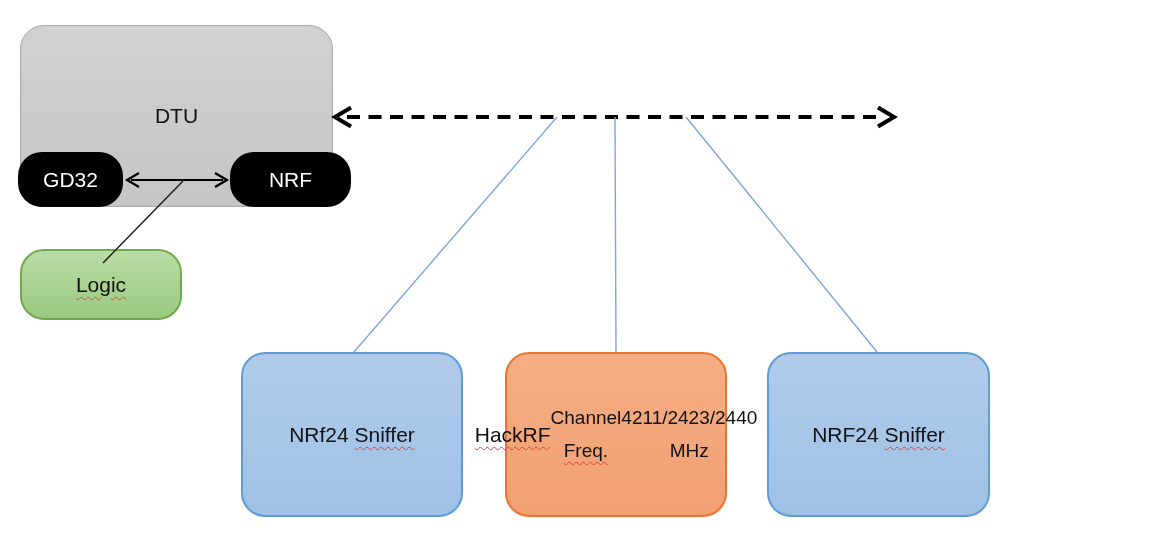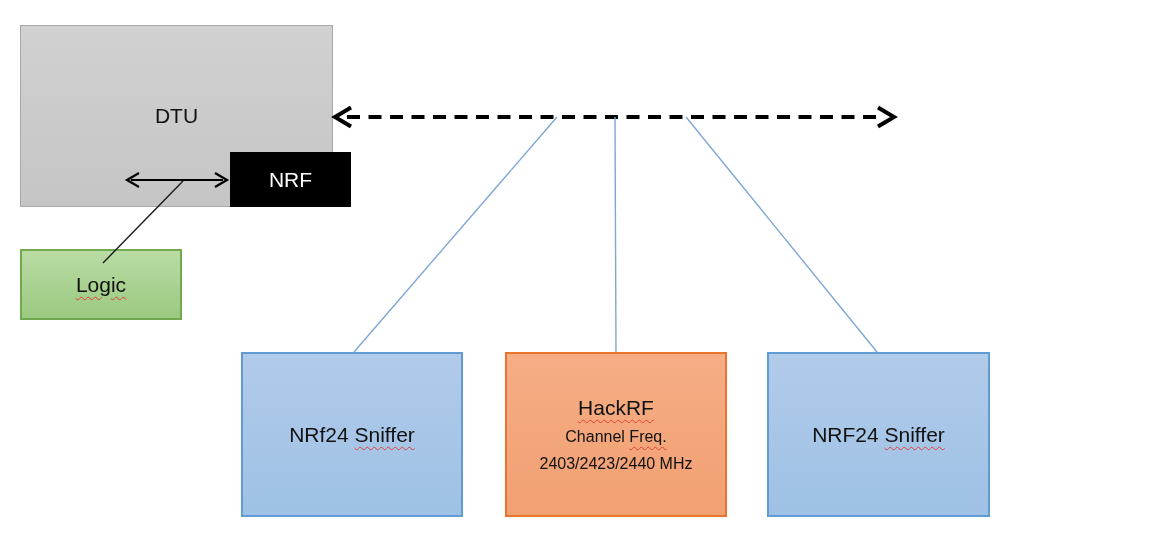--- a/index.html
+++ b/index.html
@@ -9,26 +9,27 @@
     height: 543px;
     background: var(--canvas-bg, #fff);
     font-family: "Liberation Sans", sans-serif;
     overflow: hidden;
     color: var(--text, #111);
   }
   .box {
     position: absolute;
     box-sizing: border-box;
     display: flex;
-    flex-direction: column;
+    flex-direction: row;
     align-items: center;
     justify-content: center;
     text-align: center;
     font-size: 21px;
     line-height: 1.5;
+    border-radius: 24px;
   }
   .gray {
     background: linear-gradient(180deg, var(--gray-top), var(--gray-bottom));
     border: 1.5px solid var(--gray-border);
   }
   .black {
     background: var(--black-fill);
     color: var(--black-text);
   }
   .green {
@@ -46,21 +47,21 @@
   }
   #dtu      { left: 20px;  top: 25px;  width: 313px; height: 182px; }
   #gd32     { left: 18px;  top: 152px; width: 105px; height: 55px; }
   #nrf      { left: 230px; top: 152px; width: 121px; height: 55px; }
   #logic    { left: 20px;  top: 249px; width: 162px; height: 71px; }
   #inverter { left: 896px; top: 33px;  width: 243px; height: 164px; }
   #sniffer1 { left: 241px; top: 352px; width: 222px; height: 165px; }
   #hackrf   { left: 505px; top: 352px; width: 222px; height: 165px; }
   #sniffer2 { left: 767px; top: 352px; width: 223px; height: 165px; }
 
-  .line-sub { font-size: 16px; line-height: 1.7; }
+  .line-sub { font-size: 19px; line-height: 1.7; }
   .sq {
     text-decoration-line: underline;
     text-decoration-style: wavy;
     text-decoration-color: var(--squiggle-red, #e0413a);
     text-decoration-thickness: 1px;
     text-underline-offset: 4px;
   }
   svg.connectors {
     position: absolute;
     left: 0; top: 0;
@@ -74,20 +75,23 @@
 <body>
 
 <div class="canvas">
 
   <div class="box gray" id="dtu">
     <div>
       <span>DTU</span>
     </div>
   </div>
 
+  <div class="box black" id="gd32">
+    <span>GD32</span>
+  </div>
 
   <div class="box black" id="nrf">
     <span>NRF</span>
   </div>
 
   <div class="box green" id="logic">
     <span class="sq">Logic</span>
   </div>
 
 
@@ -99,21 +103,21 @@
   </div>
 
   <div class="box orange" id="hackrf">
     <div>
       <span class="sq">HackRF</span>
     </div>
     <div class="line-sub">
       <span>Channel</span>
       <span class="sq">Freq.</span>
     </div>
-    <div class="line-sub">2403/2423/2440 MHz</div>
+    <div class="line-sub">4211/2423/2440 MHz</div>
   </div>
 
   <div class="box blue" id="sniffer2">
     <div>
       <span>NRF24</span>
       <span class="sq">Sniffer</span>
     </div>
   </div>
 
   <svg class="connectors" width="1157" height="543" viewBox="0 0 1157 543">

